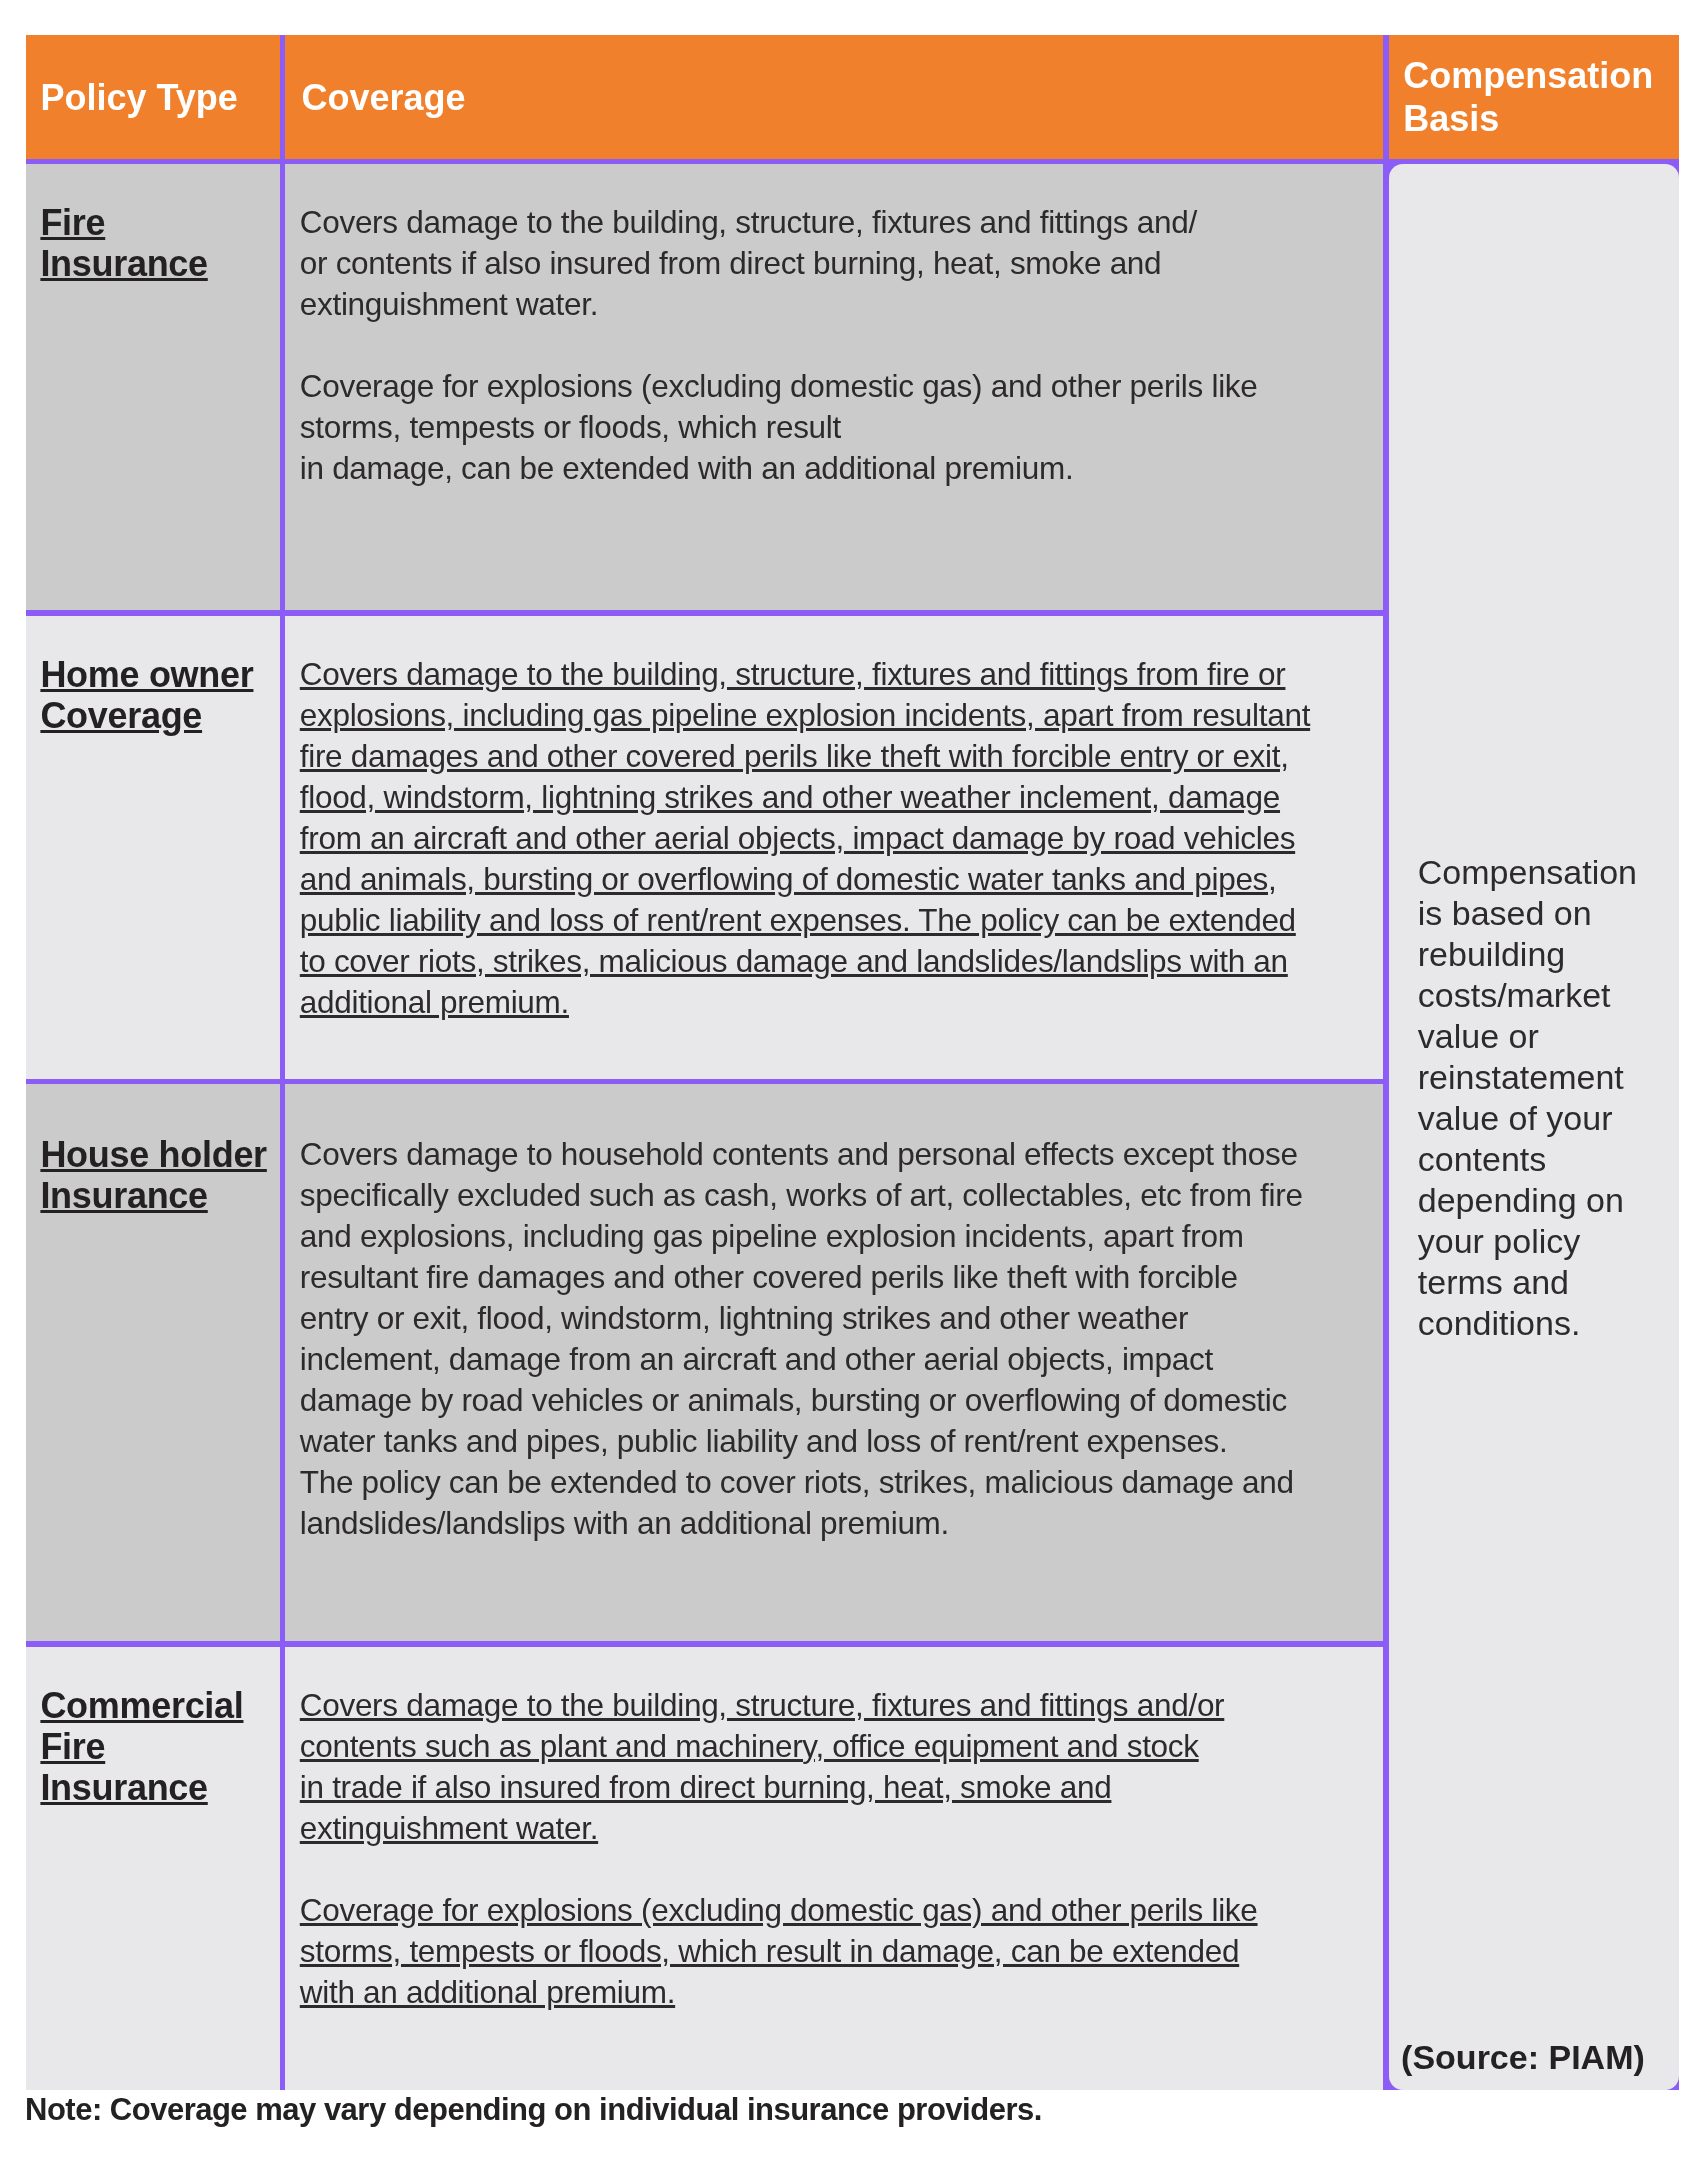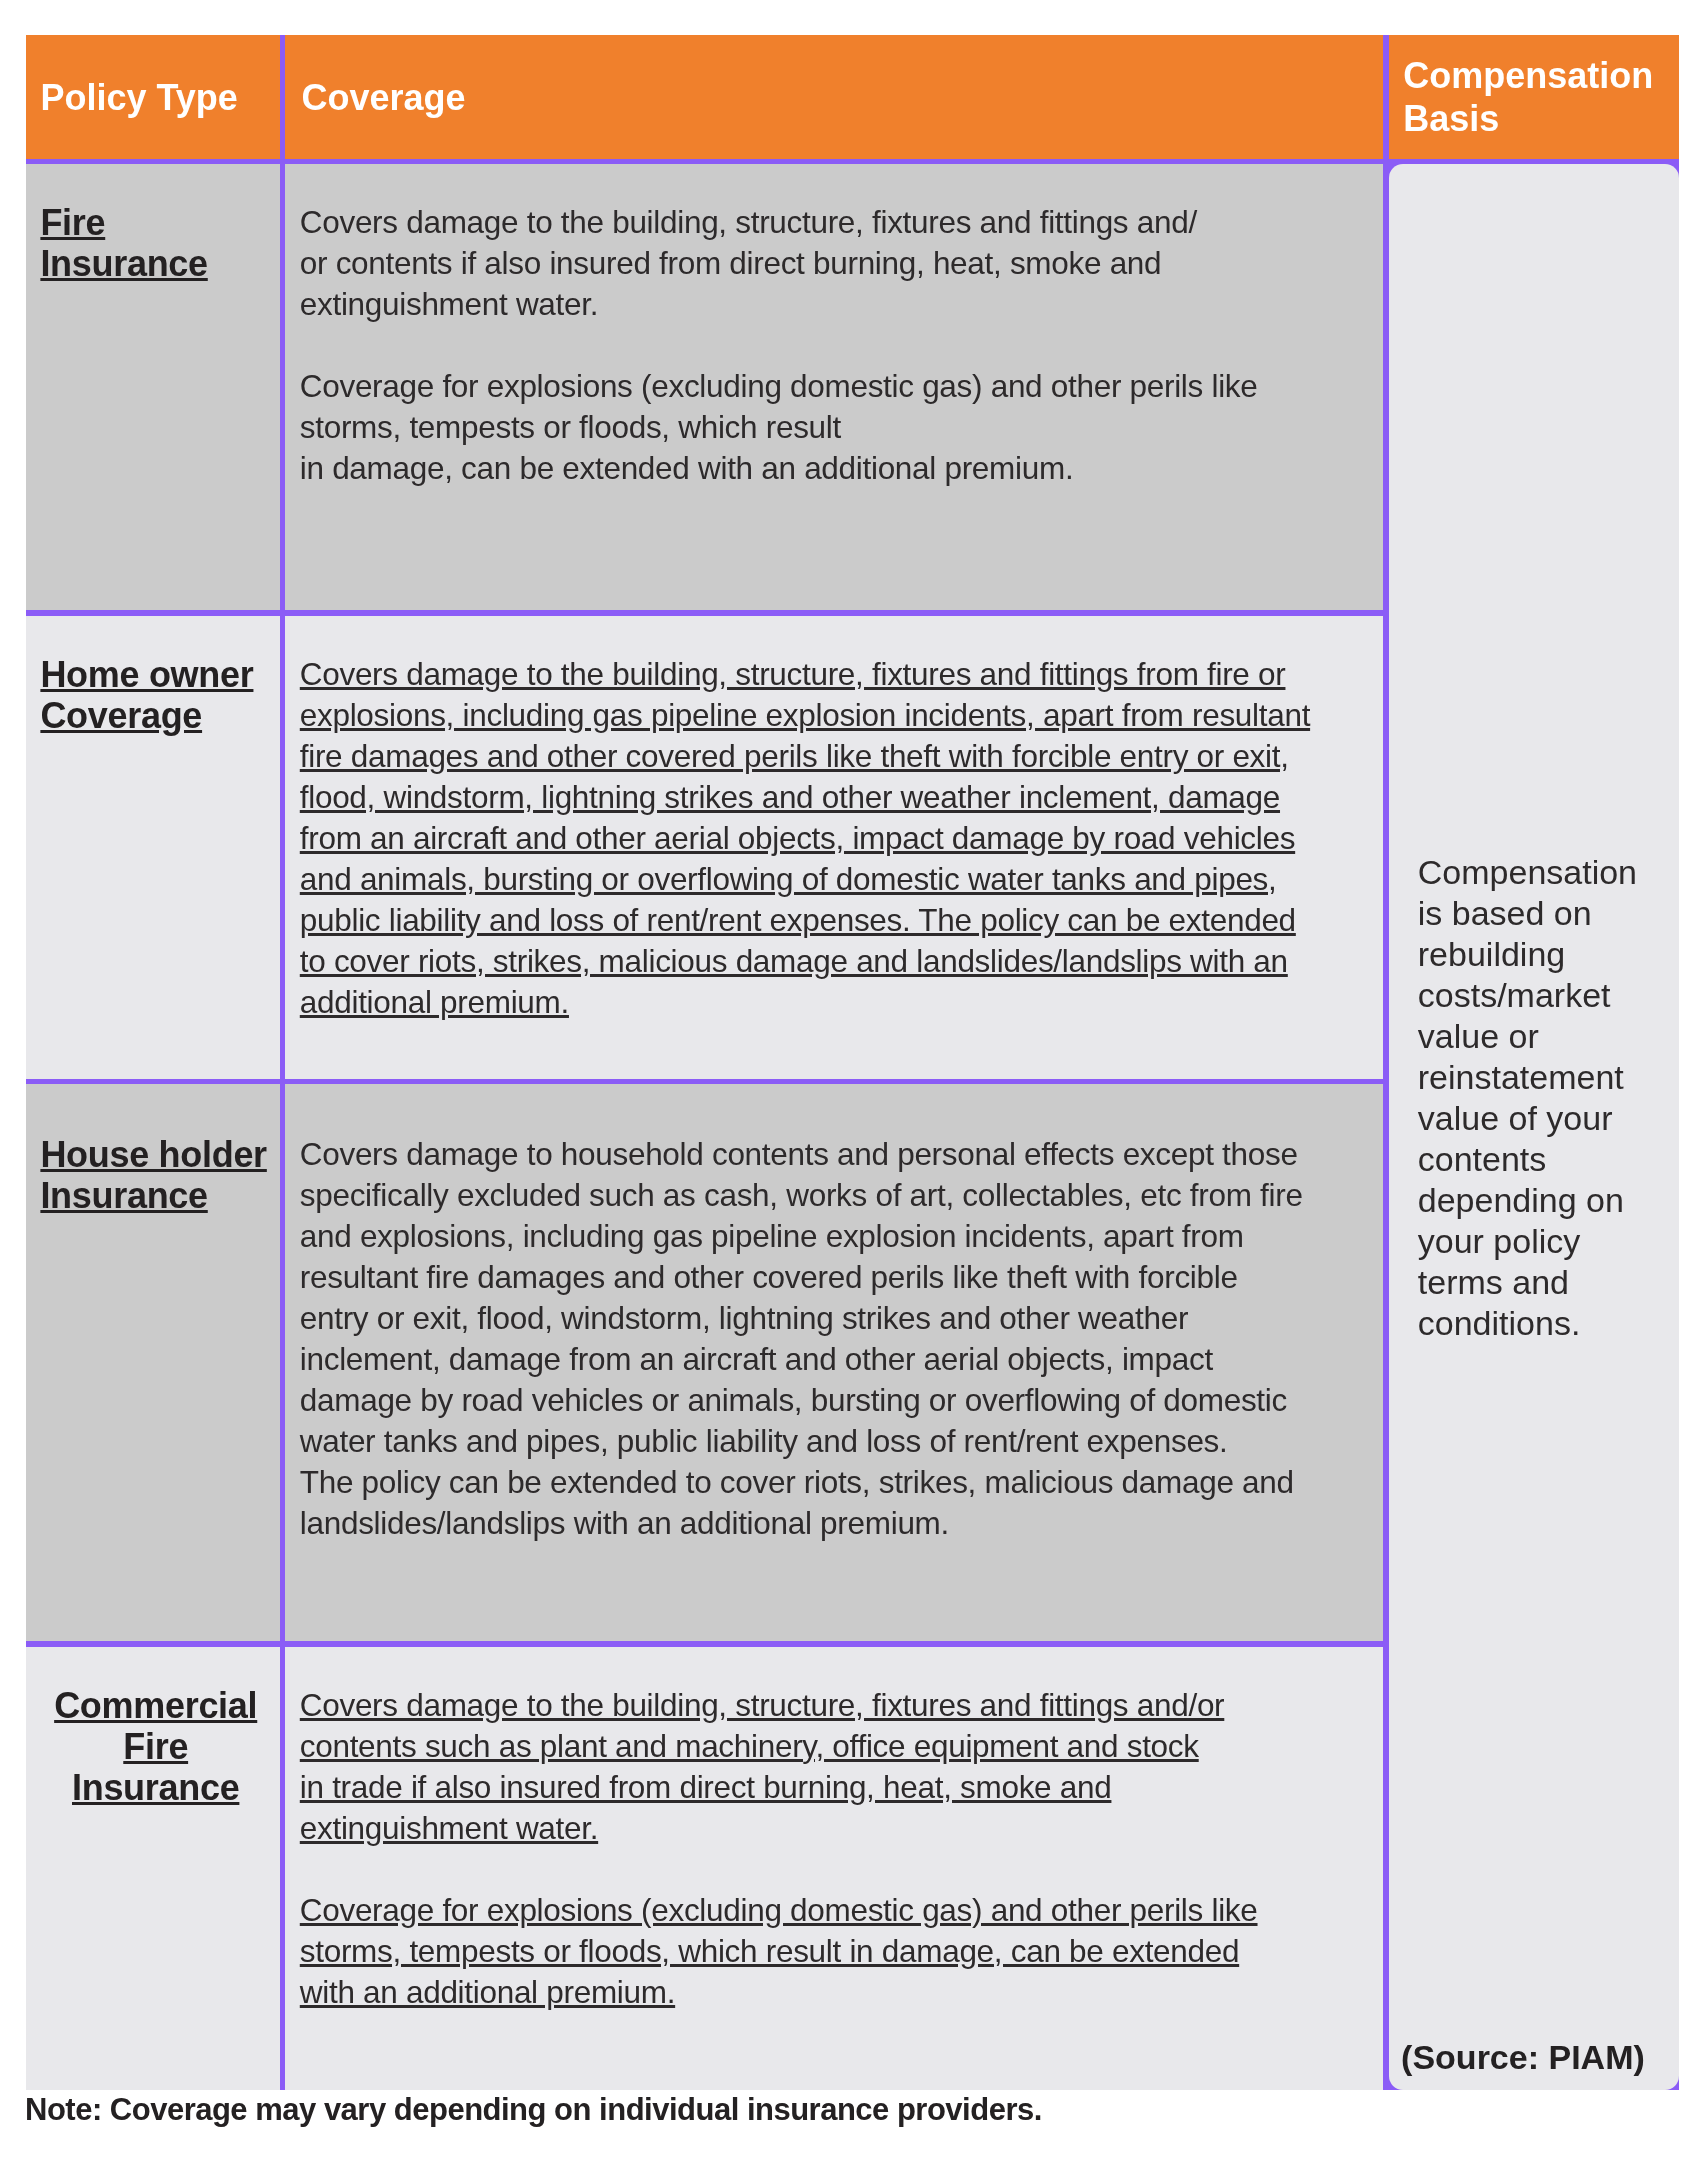--- a/index.html
+++ b/index.html
@@ -59,21 +59,21 @@
     line-height: 41px;
     letter-spacing: -0.3px;
     color: #2D2A2B;
     padding: 38px 23.4px 0 14.4px;
     white-space: pre-line;
   }
 
   .r1l { grid-area: 2 / 1; } .r1c { grid-area: 2 / 2; }
   .r2l { grid-area: 3 / 1; } .r2c { grid-area: 3 / 2; text-decoration: underline; }
   .r3l { grid-area: 4 / 1; padding-top: 50px; } .r3c { grid-area: 4 / 2; padding-top: 50px; }
-  .r4l { grid-area: 5 / 1; text-align: center; } .r4c { grid-area: 5 / 2; text-decoration: underline; }
+  .r4l { grid-area: 5 / 1; } .r4c { grid-area: 5 / 2; text-decoration: underline; }
 
   .comp-cell {
     grid-area: 2 / 3 / 6 / 4;
     position: relative;
     display: flex;
     flex-direction: column;
     justify-content: center;
     border-radius: 14px;
   }
   .comp-text {

